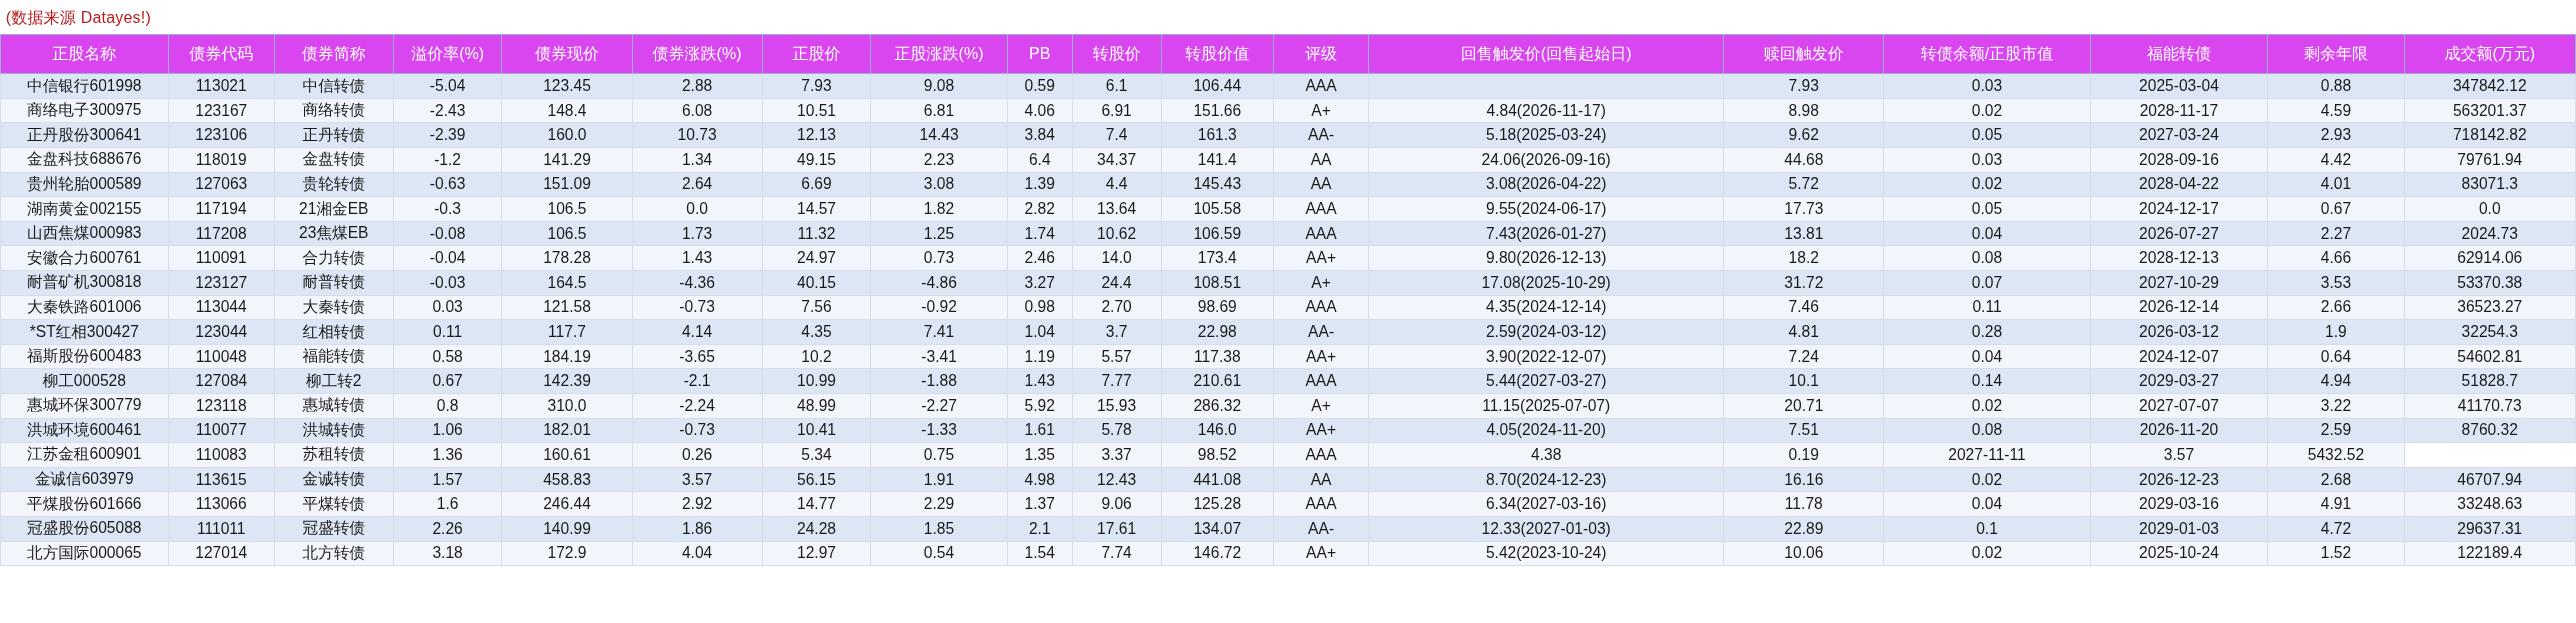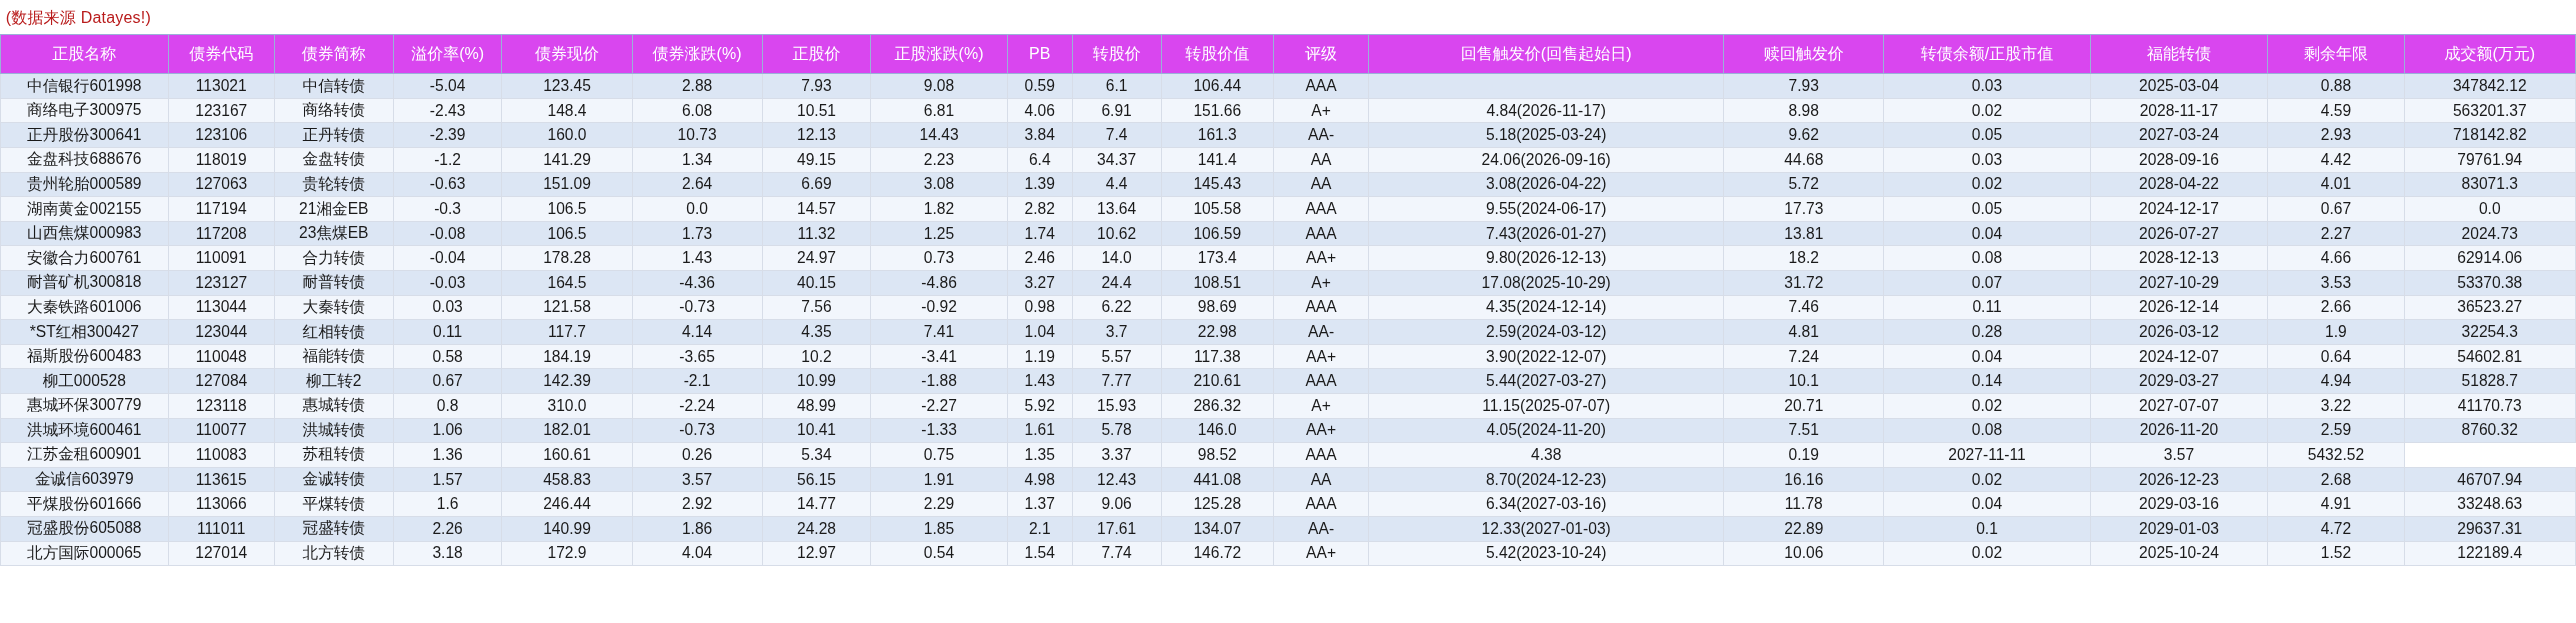--- a/index.html
+++ b/index.html
@@ -297,21 +297,21 @@
         <tr class="odd">
           <td class="name">大秦铁路601006</td>
           <td>113044</td>
           <td>大秦转债</td>
           <td>0.03</td>
           <td>121.58</td>
           <td>-0.73</td>
           <td>7.56</td>
           <td>-0.92</td>
           <td>0.98</td>
-          <td>6.22</td>
+          <td>2.70</td>
           <td>98.69</td>
           <td>AAA</td>
           <td>4.35(2024-12-14)</td>
           <td>7.46</td>
           <td>0.11</td>
           <td>2026-12-14</td>
           <td>2.66</td>
           <td>36523.27</td>
         </tr>
         <tr class="even">

